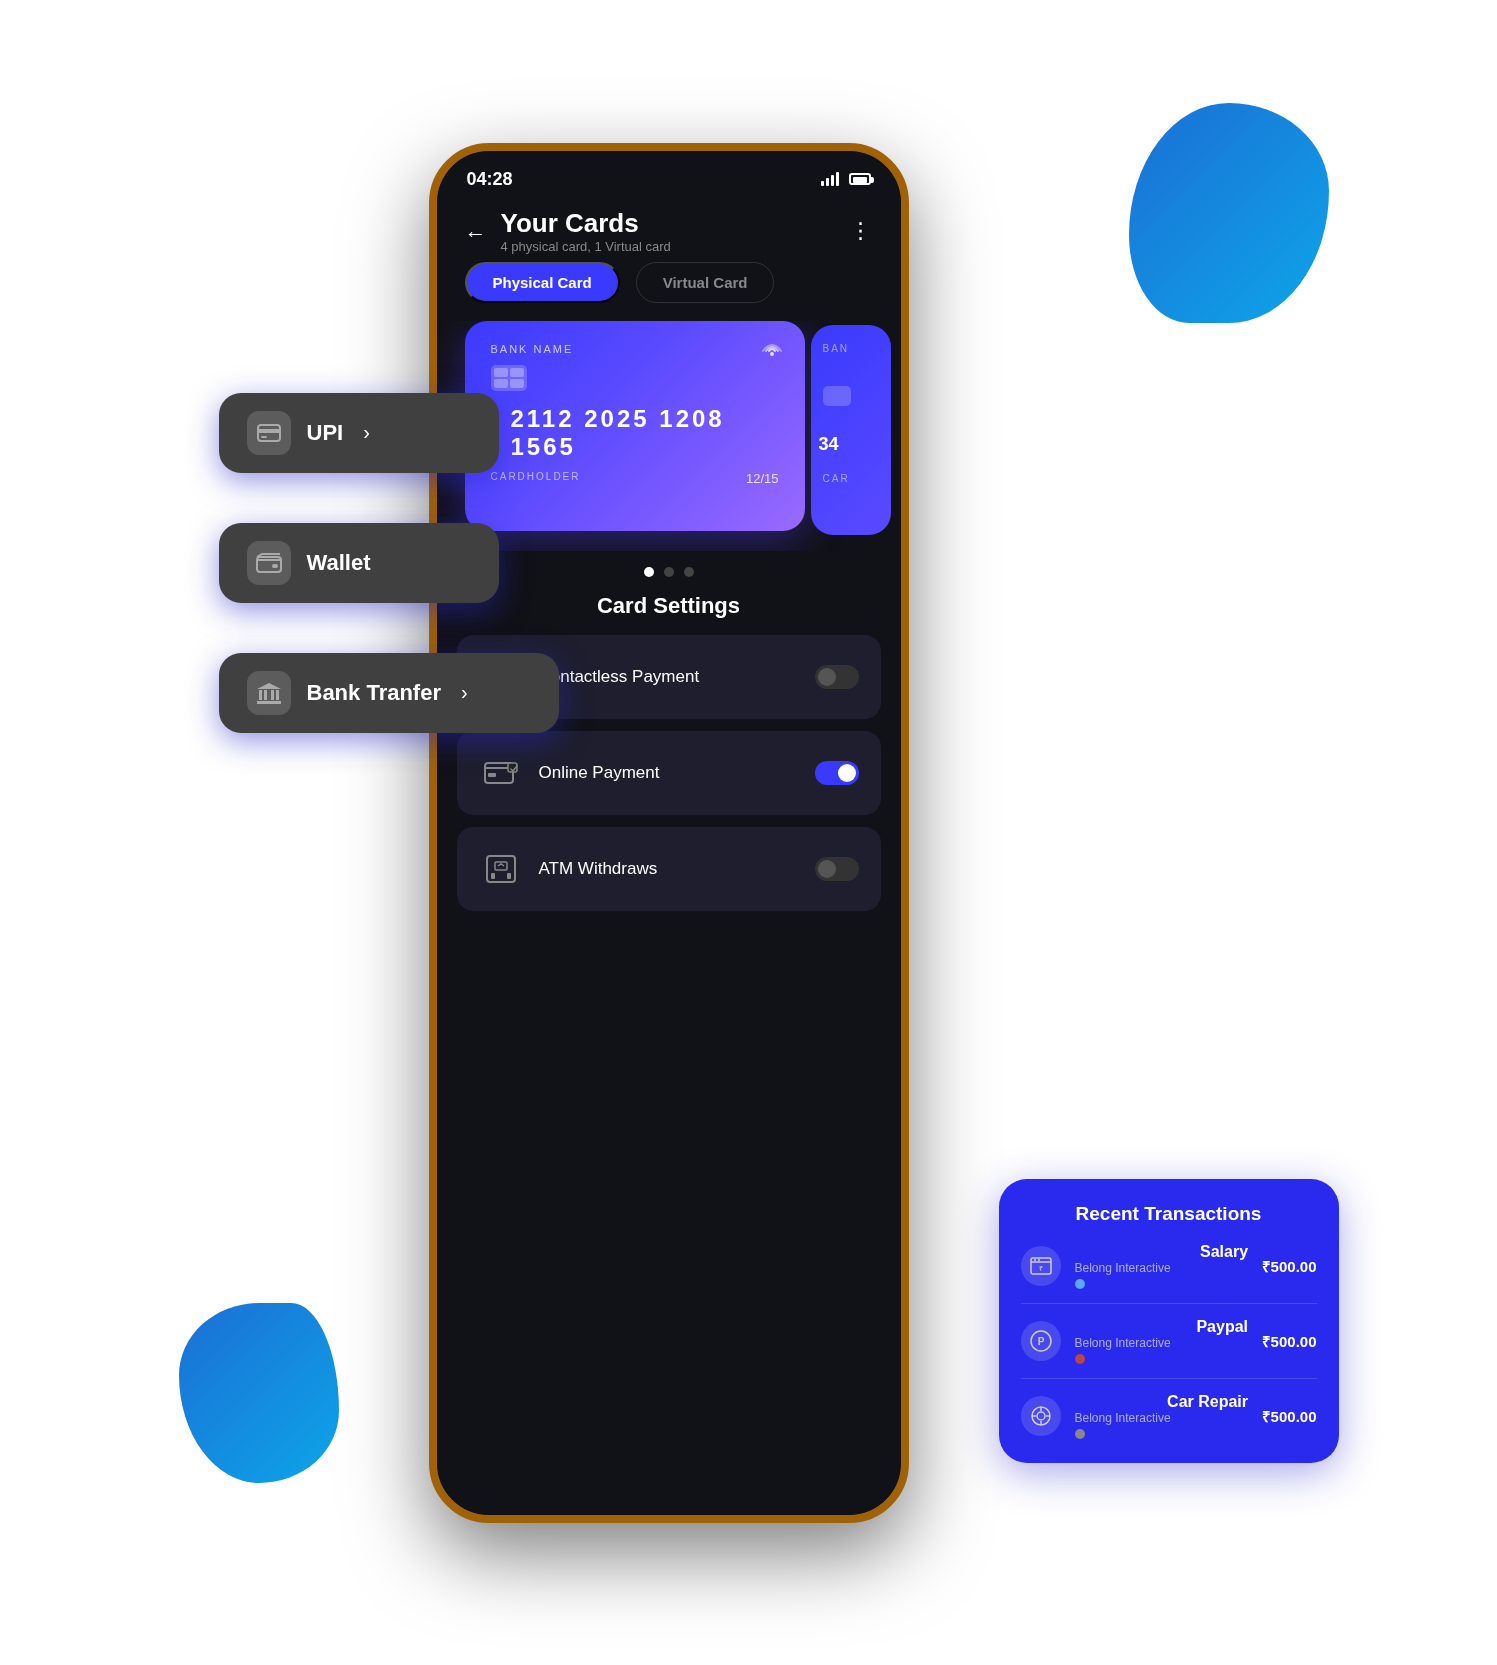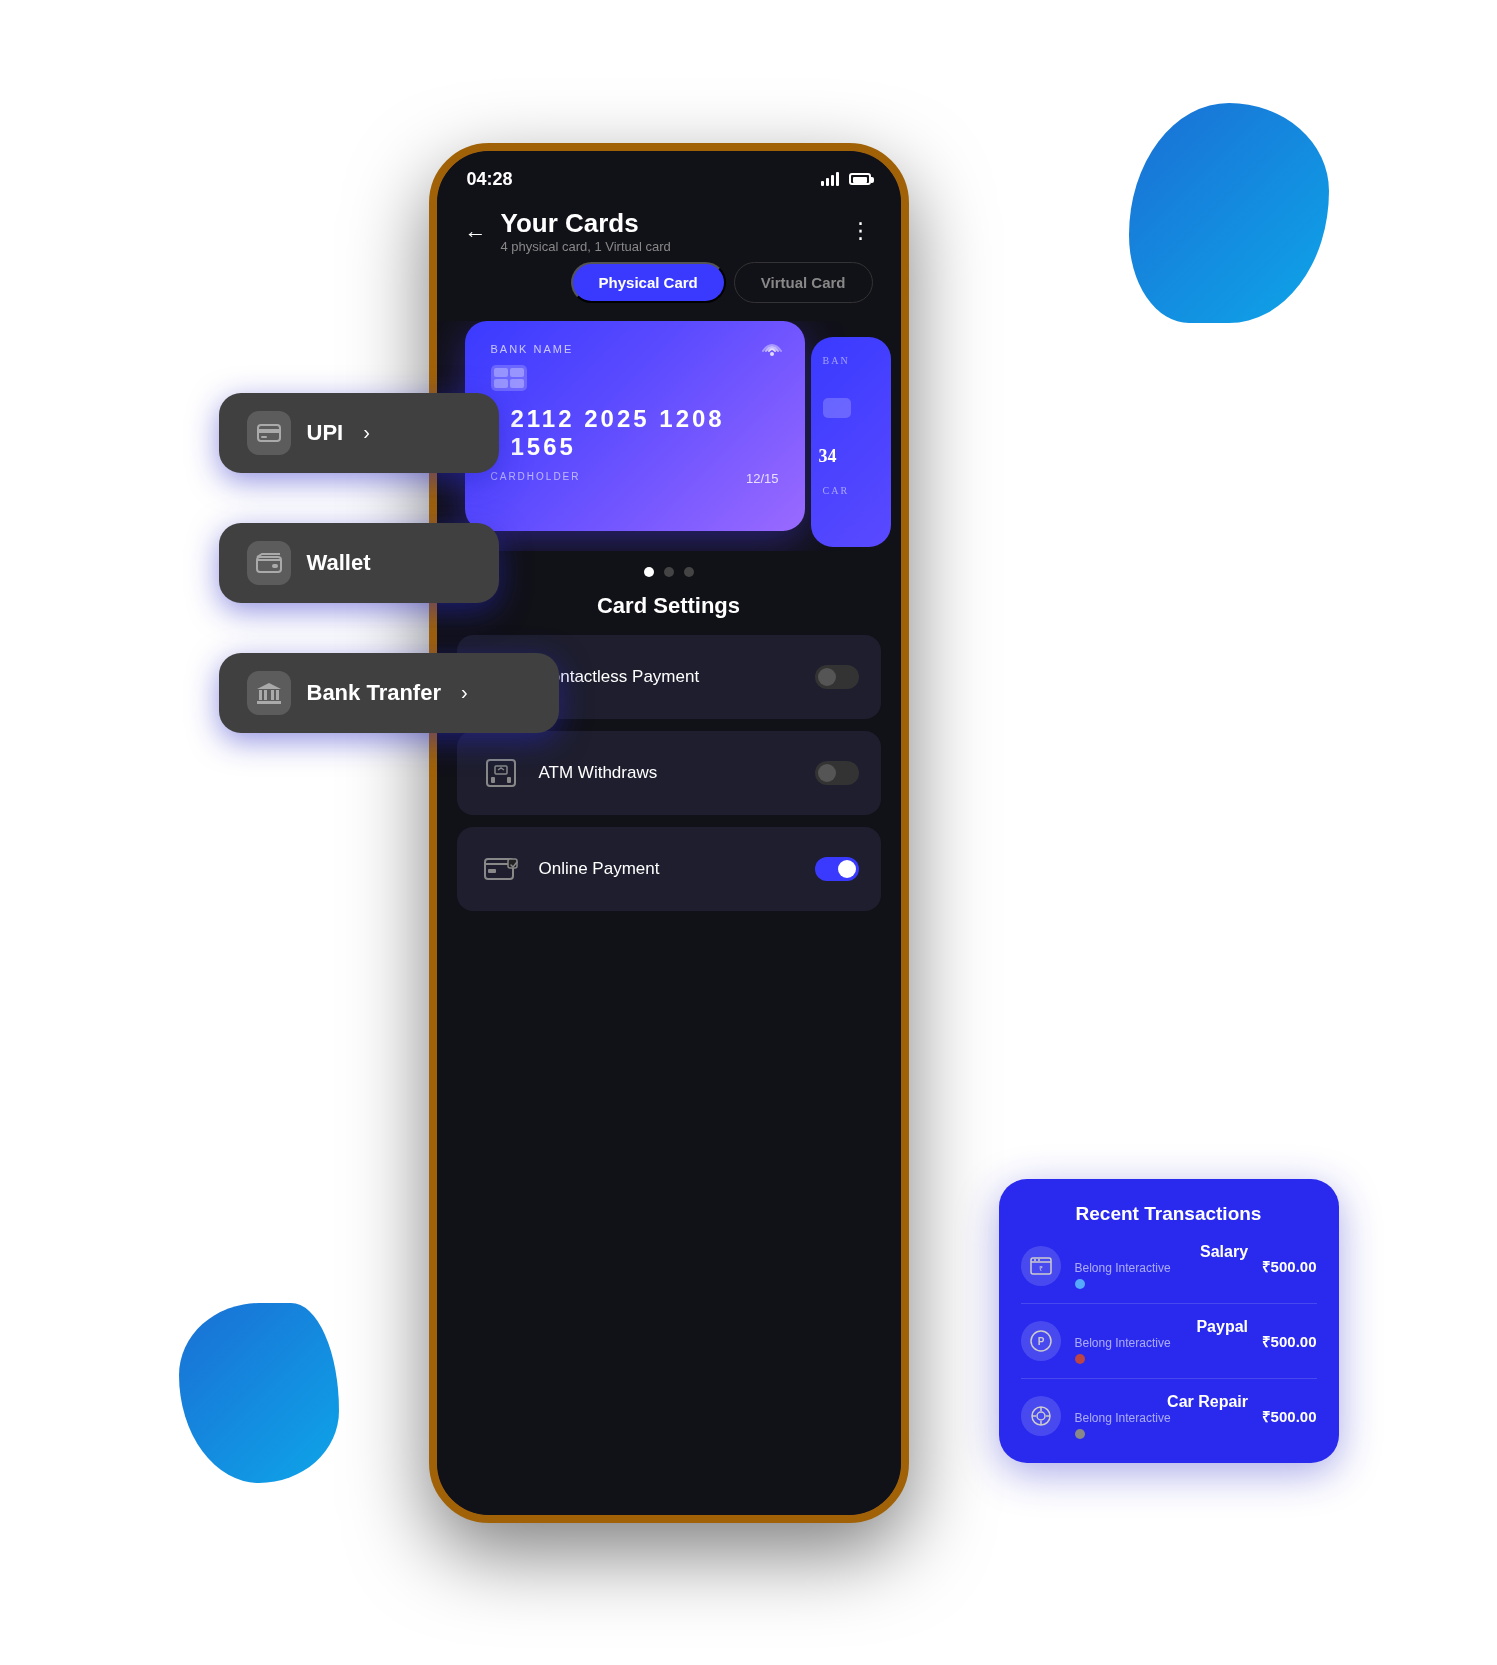--- a/index.html
+++ b/index.html
@@ -156,23 +156,22 @@
     .more-icon {
       color: #fff;
       font-size: 22px;
       letter-spacing: 1px;
     }
 
     
     .tab-bar {
       display: flex;
       padding: 0 28px;
-      gap: 8px;
+      gap: 16px;
       margin-bottom: 18px;
-      justify-content: flex-end;
     }
     .tab-btn {
       padding: 10px 26px;
       border-radius: 30px;
       font-size: 15px;
       font-weight: 600;
       cursor: pointer;
     }
     .tab-btn.active {
       background: #3a3aff;
@@ -258,27 +257,26 @@
     }
     .card-expiry {
       font-size: 13px;
       color: rgba(255,255,255,0.8);
     }
 
     
     .bank-card-peek {
       position: absolute;
       right: 10px;
-      top: 16px;
+      top: 4px;
       width: 80px;
       height: 210px;
       background: linear-gradient(135deg, #3a3aff 0%, #5a4aff 100%);
       border-radius: 22px;
       overflow: hidden;
-      font-family: Liberation Serif, serif;
     }
 
     
     .carousel-dots {
       display: flex;
       justify-content: center;
       gap: 10px;
       margin: 16px 0;
     }
     .dot {
@@ -606,46 +604,46 @@
             <path d="M16 10 Q20 16 16 22" stroke="#888" stroke-width="2" fill="none" stroke-linecap="round"></path>
             <path d="M11 8 Q18 16 11 24" stroke="#888" stroke-width="2" fill="none" stroke-linecap="round"></path>
           </svg>
         </div>
         <span class="setting-label">Contactless Payment</span>
         <div class="setting-toggle off"></div>
       </div>
 
       <div class="setting-item">
         <div class="setting-icon">
+          <svg width="34" height="28" viewBox="0 0 34 28" fill="none">
+            <rect x="1" y="4" width="28" height="20" rx="3" stroke="#888" stroke-width="2"></rect>
+            <path d="M1 9h28" stroke="#888" stroke-width="2"></path>
+            <rect x="4" y="14" width="8" height="4" rx="1" fill="#888"></rect>
+            <rect x="24" y="4" width="9" height="9" rx="2" fill="#222" stroke="#888" stroke-width="1.5"></rect>
+            <path d="M27 10 L29 12 L33 7" stroke="#888" stroke-width="1.5" fill="none" stroke-linecap="round"></path>
+          </svg>
+        </div>
+        <span class="setting-label">Online Payment</span>
+        <div class="setting-toggle on"></div>
+      </div>
+
+      <div class="setting-item">
+        <div class="setting-icon">
           <svg width="32" height="30" viewBox="0 0 32 30" fill="none">
             <rect x="2" y="2" width="28" height="26" rx="3" stroke="#888" stroke-width="2"></rect>
             <rect x="10" y="8" width="12" height="8" rx="1" stroke="#888" stroke-width="1.5"></rect>
             <rect x="6" y="19" width="4" height="6" rx="1" fill="#888"></rect>
             <rect x="22" y="19" width="4" height="6" rx="1" fill="#888"></rect>
             <path d="M13 12 L16 10 L19 12" stroke="#888" stroke-width="1.5" fill="none"></path>
           </svg>
         </div>
         <span class="setting-label">ATM Withdraws</span>
         <div class="setting-toggle off"></div>
       </div>
 
-      <div class="setting-item">
-        <div class="setting-icon">
-          <svg width="34" height="28" viewBox="0 0 34 28" fill="none">
-            <rect x="1" y="4" width="28" height="20" rx="3" stroke="#888" stroke-width="2"></rect>
-            <path d="M1 9h28" stroke="#888" stroke-width="2"></path>
-            <rect x="4" y="14" width="8" height="4" rx="1" fill="#888"></rect>
-            <rect x="24" y="4" width="9" height="9" rx="2" fill="#222" stroke="#888" stroke-width="1.5"></rect>
-            <path d="M27 10 L29 12 L33 7" stroke="#888" stroke-width="1.5" fill="none" stroke-linecap="round"></path>
-          </svg>
-        </div>
-        <span class="setting-label">Online Payment</span>
-        <div class="setting-toggle on"></div>
-      </div>
-
     </div>
   </div>
 
   <div class="transactions-panel">
     <div class="transactions-title">Recent Transactions</div>
 
     <div class="transaction-item">
       <div class="transaction-icon">
         <svg width="22" height="22" viewBox="0 0 22 22" fill="none">
           <rect x="1" y="3" width="20" height="16" rx="2" stroke="#ccc" stroke-width="1.5"></rect>

